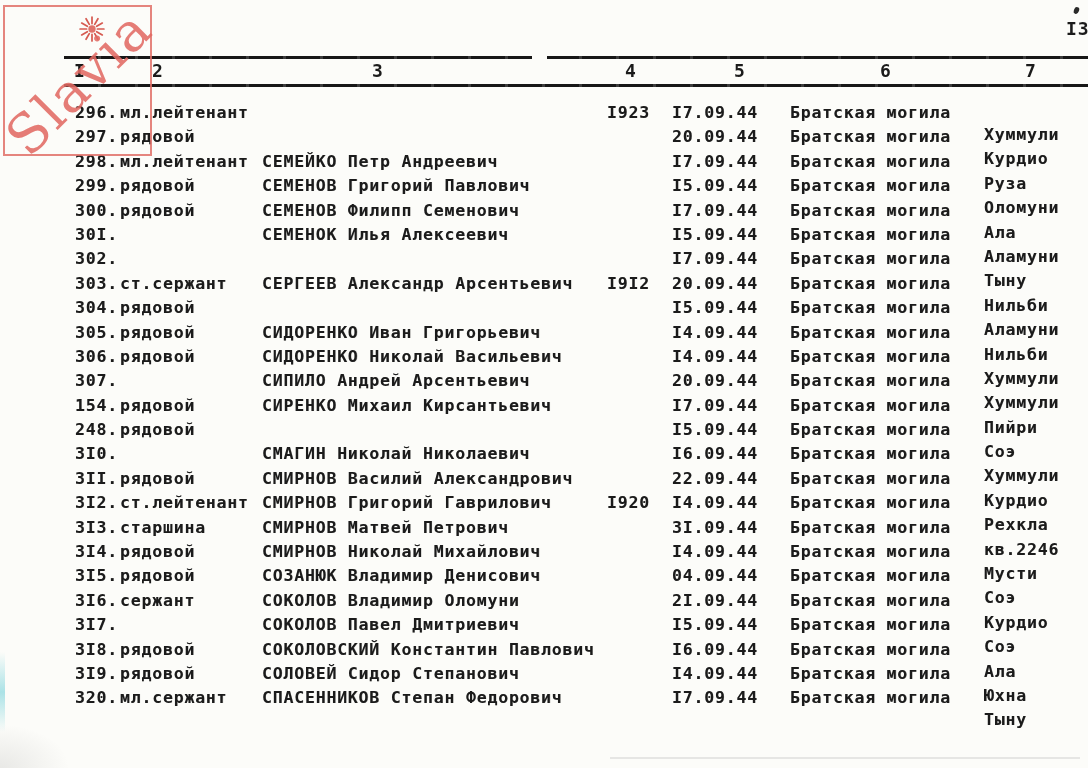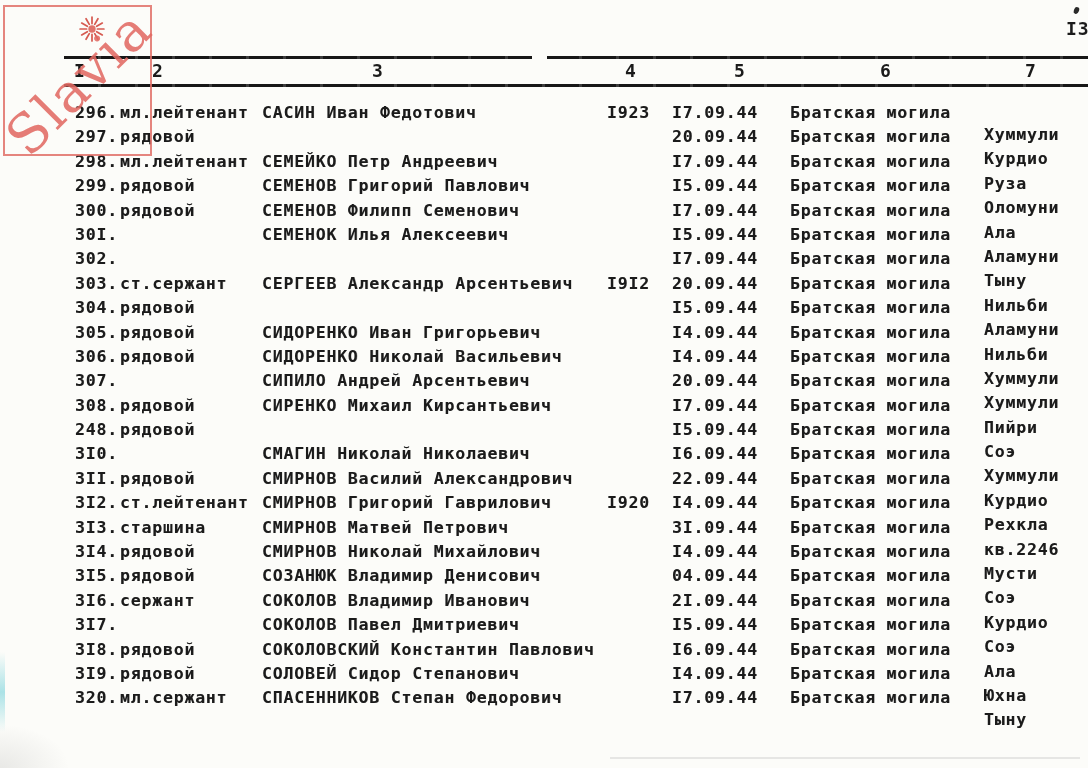--- a/index.html
+++ b/index.html
@@ -99,21 +99,20 @@
 <span class="col-head h4">4</span>
 <span class="col-head h5">5</span>
 <span class="col-head h6">6</span>
 <span class="col-head h7">7</span>
 <div class="rule rule-bottom"></div>
 
 <div class="tbody">
   <div class="row">
     <span class="c-num">296.</span>
     <span class="c-rank">мл.лейтенант</span>
-    <span class="c-name">САСИН Иван Федотович</span>
     <span class="c-year">I923</span>
     <span class="c-date">I7.09.44</span>
     <span class="c-grave">Братская могила</span>
     <span class="c-place">Хуммули</span>
   </div>
 
   <div class="row">
     <span class="c-num">297.</span>
     <span class="c-rank">рядовой</span>
     <span class="c-year"></span>
@@ -214,21 +213,21 @@
     <span class="c-num">307.</span>
     <span class="c-rank"></span>
     <span class="c-name">СИПИЛО Андрей Арсентьевич</span>
     <span class="c-year"></span>
     <span class="c-date">20.09.44</span>
     <span class="c-grave">Братская могила</span>
     <span class="c-place">Хуммули</span>
   </div>
 
   <div class="row">
-    <span class="c-num">308.</span>
+    <span class="c-num">154.</span>
     <span class="c-rank">рядовой</span>
     <span class="c-name">СИРЕНКО Михаил Кирсантьевич</span>
     <span class="c-year"></span>
     <span class="c-date">I7.09.44</span>
     <span class="c-grave">Братская могила</span>
     <span class="c-place">Пийри</span>
   </div>
 
   <div class="row">
     <span class="c-num">248.</span>
@@ -295,21 +294,21 @@
     <span class="c-name">СОЗАНЮК Владимир Денисович</span>
     <span class="c-year"></span>
     <span class="c-date">04.09.44</span>
     <span class="c-grave">Братская могила</span>
     <span class="c-place">Соэ</span>
   </div>
 
   <div class="row">
     <span class="c-num">3I6.</span>
     <span class="c-rank">сержант</span>
-    <span class="c-name">СОКОЛОВ Владимир Иванович</span>
+    <span class="c-name">СОКОЛОВ Владимир Оломуни</span>
     <span class="c-year"></span>
     <span class="c-date">2I.09.44</span>
     <span class="c-grave">Братская могила</span>
     <span class="c-place">Курдио</span>
   </div>
 
   <div class="row">
     <span class="c-num">3I7.</span>
     <span class="c-rank"></span>
     <span class="c-name">СОКОЛОВ Павел Дмитриевич</span>

